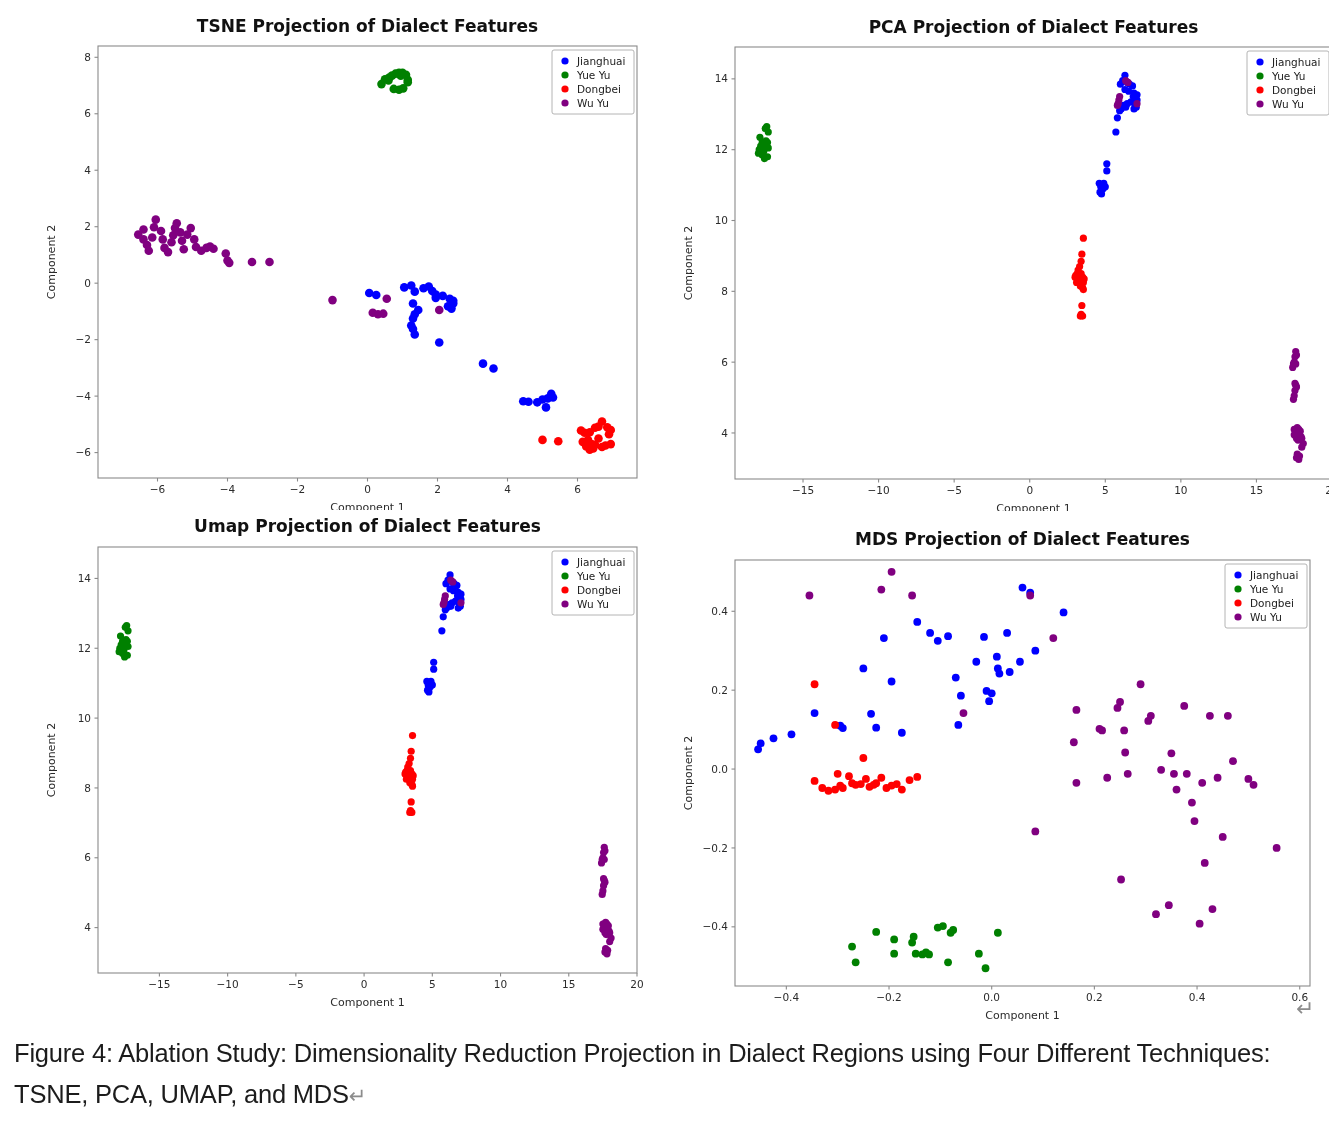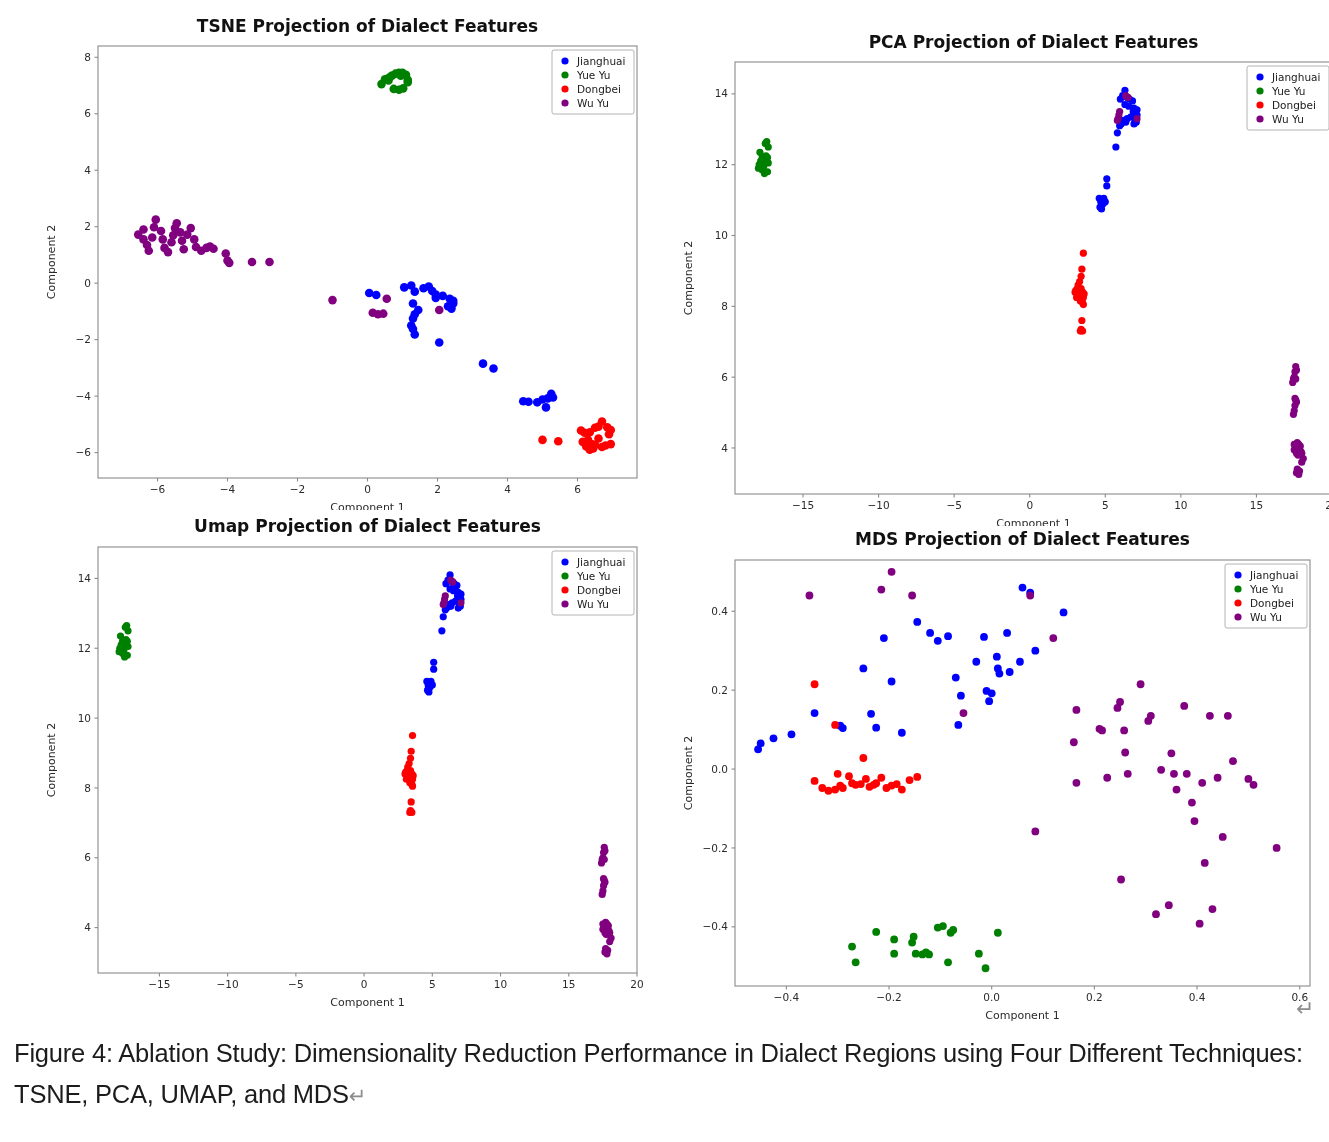--- a/index.html
+++ b/index.html
@@ -260,21 +260,21 @@
           <circle cx="565" cy="67" r="3.6" fill="#008000"></circle>
           <text x="577" y="70.6" class="legend-text">Yue Yu</text>
           <circle cx="565" cy="81" r="3.6" fill="#ff0000"></circle>
           <text x="577" y="84.6" class="legend-text">Dongbei</text>
           <circle cx="565" cy="95" r="3.6" fill="#800080"></circle>
           <text x="577" y="98.6" class="legend-text">Wu Yu</text>
         </g>
       </svg>
     </div>
 
-  <div class="panel" id="panel-pca" style="left:665px; top:24px; width:664px; height:502px;">
+  <div class="panel" id="panel-pca" style="left:665px; top:9px; width:664px; height:502px;">
       <svg width="664" height="502" viewBox="-35 0 664 502">
         <text x="333.5" y="24" class="panel-title">PCA Projection of Dialect Features</text>
         <rect x="35" y="38" width="597" height="432" class="frame"></rect>
         <line x1="103.01265822784809" y1="470" x2="103.01265822784809" y2="473.5" class="tickmark"></line>
         <text x="103.01265822784809" y="485" text-anchor="middle" class="tick-label">−15</text>
         <line x1="178.58227848101265" y1="470" x2="178.58227848101265" y2="473.5" class="tickmark"></line>
         <text x="178.58227848101265" y="485" text-anchor="middle" class="tick-label">−10</text>
         <line x1="254.15189873417722" y1="470" x2="254.15189873417722" y2="473.5" class="tickmark"></line>
         <text x="254.15189873417722" y="485" text-anchor="middle" class="tick-label">−5</text>
         <line x1="329.72151898734177" y1="470" x2="329.72151898734177" y2="473.5" class="tickmark"></line>
@@ -793,13 +793,13 @@
           <circle cx="548" cy="99" r="3.6" fill="#800080"></circle>
           <text x="560" y="102.6" class="legend-text">Wu Yu</text>
         </g>
       </svg>
     </div>
 
 </div>
 
 <div id="pilcrow-top">↵</div>
 
-<div id="caption"><span>Figure 4: Ablation Study: Dimensionality Reduction Performance in Dialect Regions using Four Different Techniques: TSNE, PCA, UMAP, and MDS</span><span class="pilcrow">↵</span></div>
+<div id="caption"><span>Figure 4: Ablation Study: Dimensionality Reduction Projection in Dialect Regions using Four Different Techniques: TSNE, PCA, UMAP, and MDS</span><span class="pilcrow">↵</span></div>
 
 </body></html>

